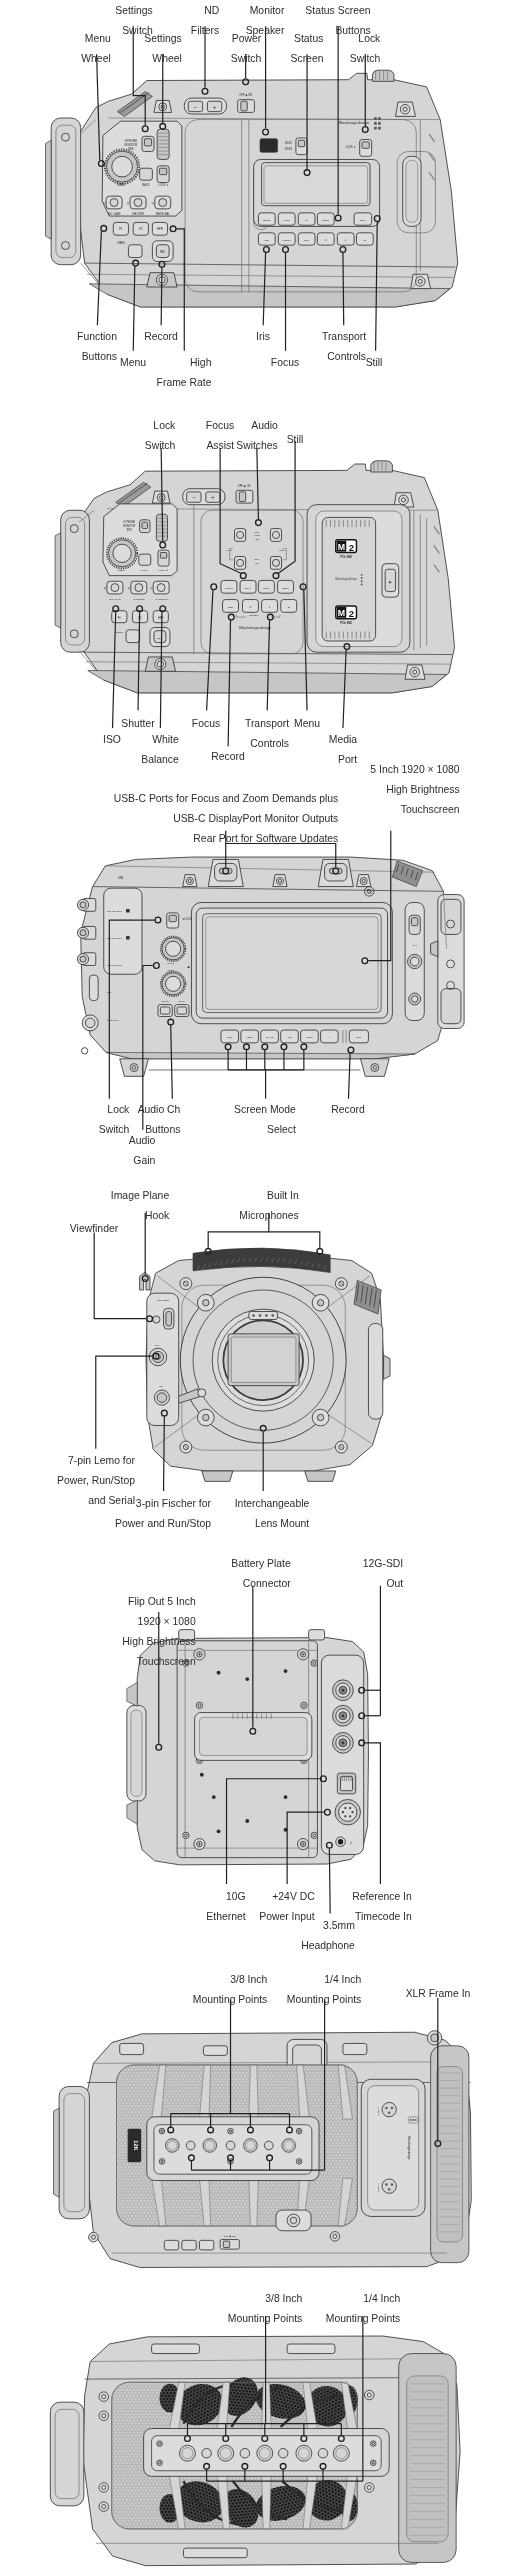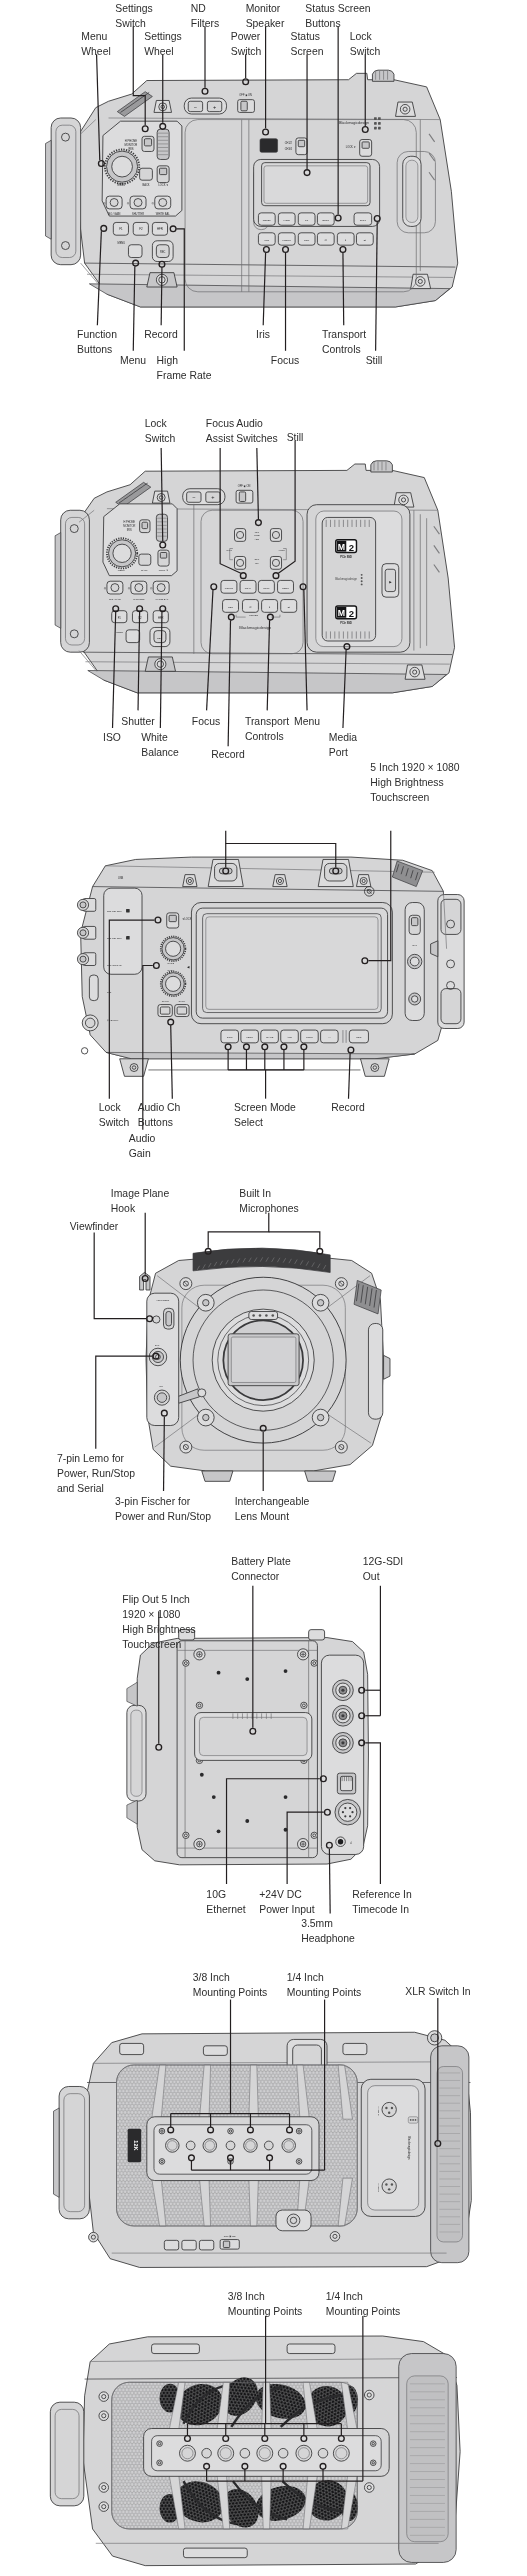--- a/index.html
+++ b/index.html
@@ -1,17 +1,17 @@
 <!DOCTYPE html>
 <html style="font-size:12.8px"><head><meta charset="utf-8"><style>
 html,body{margin:0;padding:0;background:#fff}
 #page{position:relative;width:528px;height:2576px;background:#fff;overflow:hidden;
 font-family:"Liberation Sans",sans-serif}
-.lb{position:absolute;transform:translateX(-50%);text-align:left;
-font-size:10.4px;line-height:15px;color:#2d2d2d;white-space:nowrap}
+.lb{position:absolute;transform:translateX(-50%);text-align:right;
+font-size:10.4px;line-height:20px;color:#2d2d2d;white-space:nowrap}
 </style></head><body>
 <div id="page">
 <svg width="528" height="2576" viewBox="0 0 662 3231" style="position:absolute;left:0;top:0">
       <defs>
         <pattern id="hx" width="4.416729559300636" height="7.6499999999999995" patternUnits="userSpaceOnUse">
           <rect width="4.416729559300636" height="7.6499999999999995" fill="#cfcfd1"></rect>
           <path d="M2.208364779650318,0 L4.416729559300636,1.275 L4.416729559300636,3.8249999999999997 L2.208364779650318,5.1 L0,3.8249999999999997 L0,1.275 Z" fill="none" stroke="#9a9a9c" stroke-width="0.8"></path>
           <path d="M2.208364779650318,5.1 L2.208364779650318,7.6499999999999995" stroke="#9a9a9c" stroke-width="0.8"></path>
         </pattern>
         <pattern id="hxd" width="4.416729559300636" height="7.6499999999999995" patternUnits="userSpaceOnUse">
@@ -1016,20 +1016,21 @@
     <div class="lb" style="left:257px;top:416px">Audio<br>Switches</div>
     <div class="lb" style="left:295px;top:430px">Still</div>
     <div class="lb" style="left:138px;top:714px">Shutter</div>
     <div class="lb" style="left:206px;top:714px">Focus</div>
     <div class="lb" style="left:267px;top:714px">Transport<br>Controls</div>
     <div class="lb" style="left:307px;top:714px">Menu</div>
     <div class="lb" style="left:112px;top:730px">ISO</div>
     <div class="lb" style="left:160px;top:730px">White<br>Balance</div>
     <div class="lb" style="left:343px;top:730px">Media<br>Port</div>
     <div class="lb" style="left:228px;top:747px">Record</div>
+    <div class="lb" style="left:226px;top:789px">USB-C Ports for Focus and Zoom Demands plus<br>USB-C DisplayPort Monitor Outputs<br>Rear Port for Software Updates</div>
     <div class="lb" style="left:415px;top:760px">5 Inch 1920 × 1080<br>High Brightness<br>Touchscreen</div>
     <div class="lb" style="left:114px;top:1100px">Lock<br>Switch</div>
     <div class="lb" style="left:159px;top:1100px">Audio Ch<br>Buttons</div>
     <div class="lb" style="left:265px;top:1100px">Screen Mode<br>Select</div>
     <div class="lb" style="left:348px;top:1100px">Record</div>
     <div class="lb" style="left:142px;top:1131px">Audio<br>Gain</div>
     <div class="lb" style="left:140px;top:1186px">Image Plane<br>Hook</div>
     <div class="lb" style="left:269px;top:1186px">Built In<br>Microphones</div>
     <div class="lb" style="left:94px;top:1219px">Viewfinder</div>
     <div class="lb" style="left:96px;top:1451px">7-pin Lemo for<br>Power, Run/Stop<br>and Serial</div>
@@ -1037,16 +1038,16 @@
     <div class="lb" style="left:272px;top:1494px">Interchangeable<br>Lens Mount</div>
     <div class="lb" style="left:159px;top:1592px">Flip Out 5 Inch<br>1920 × 1080<br>High Brightness<br>Touchscreen</div>
     <div class="lb" style="left:261px;top:1554px">Battery Plate<br>Connector</div>
     <div class="lb" style="left:383px;top:1554px">12G-SDI<br>Out</div>
     <div class="lb" style="left:226px;top:1887px">10G<br>Ethernet</div>
     <div class="lb" style="left:287px;top:1887px">+24V DC<br>Power Input</div>
     <div class="lb" style="left:382px;top:1887px">Reference In<br>Timecode In</div>
     <div class="lb" style="left:328px;top:1916px">3.5mm<br>Headphone</div>
     <div class="lb" style="left:230px;top:1970px">3/8 Inch<br>Mounting Points</div>
     <div class="lb" style="left:324px;top:1970px">1/4 Inch<br>Mounting Points</div>
-    <div class="lb" style="left:438px;top:1984px">XLR Switch In</div>
+    <div class="lb" style="left:438px;top:1984px">XLR Frame In</div>
     <div class="lb" style="left:265px;top:2289px">3/8 Inch<br>Mounting Points</div>
     <div class="lb" style="left:363px;top:2289px">1/4 Inch<br>Mounting Points</div>
 </div>
 
 </body></html>

